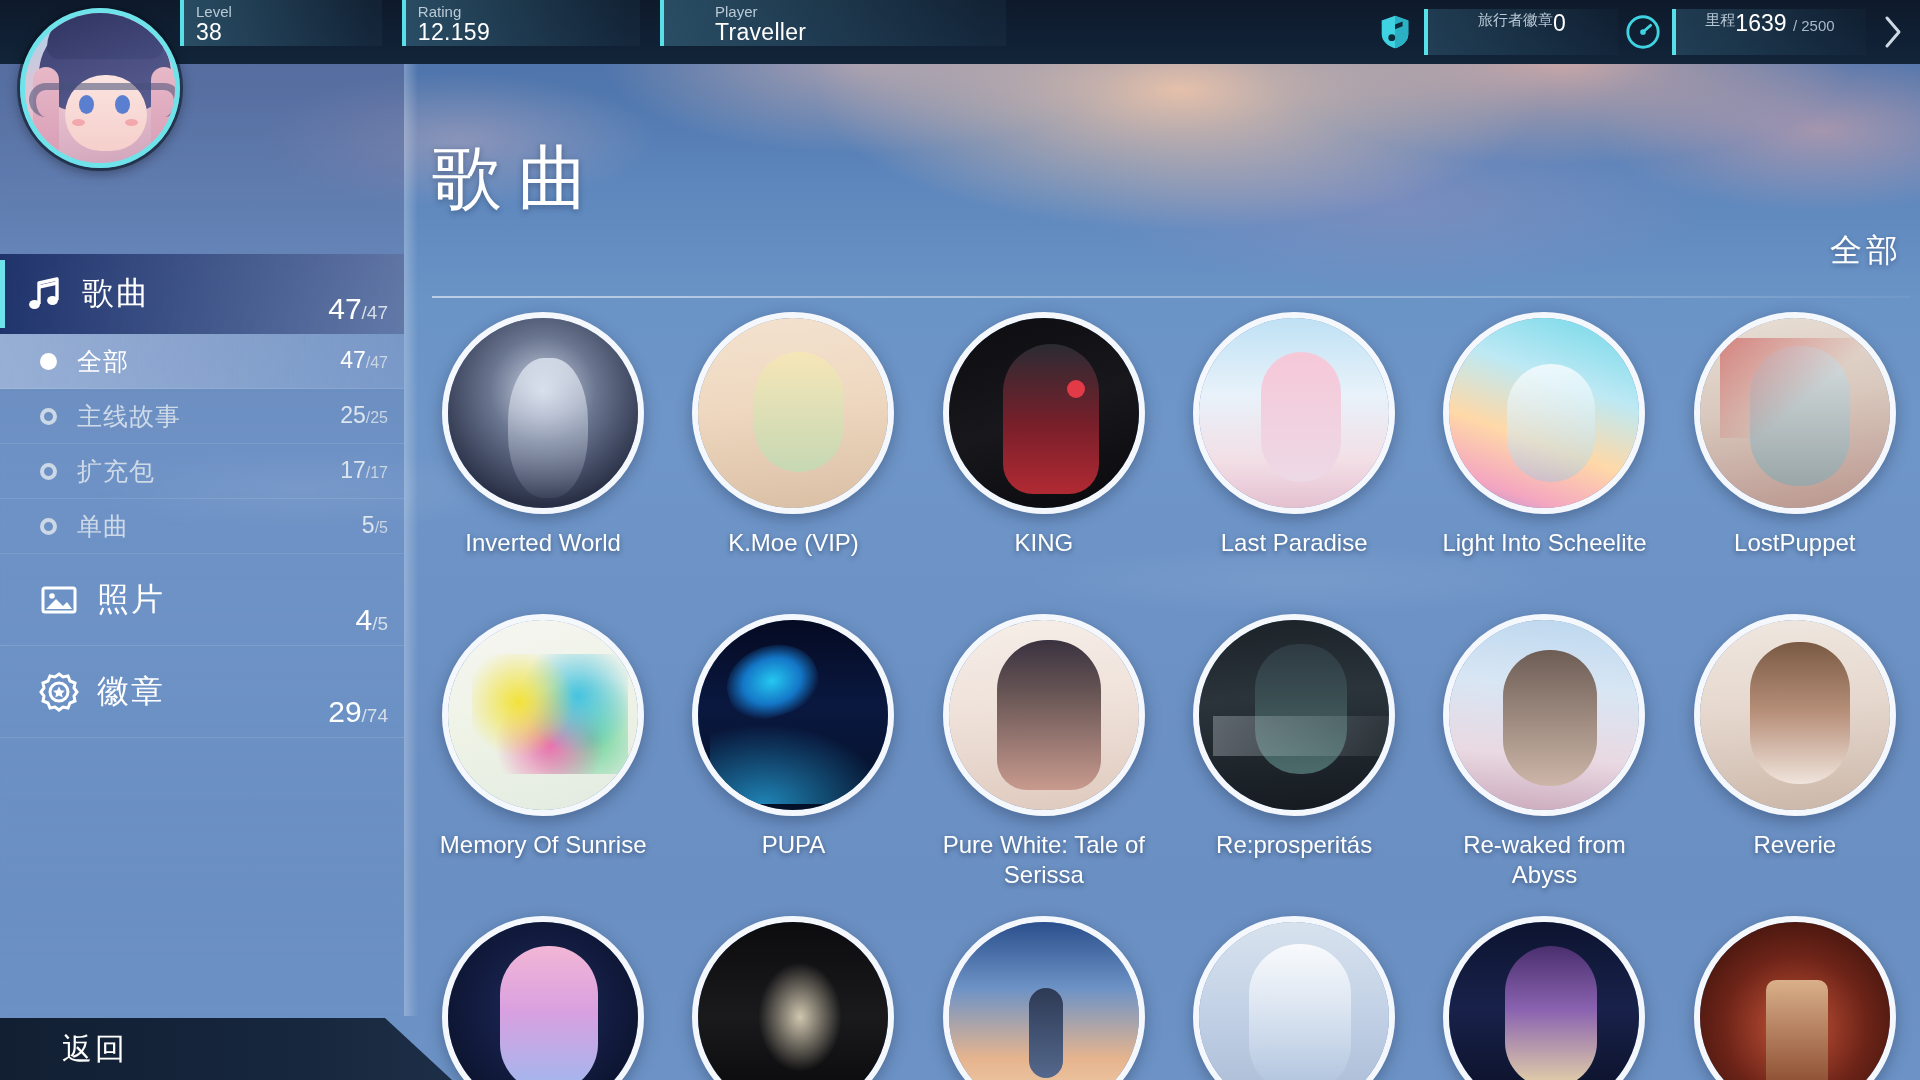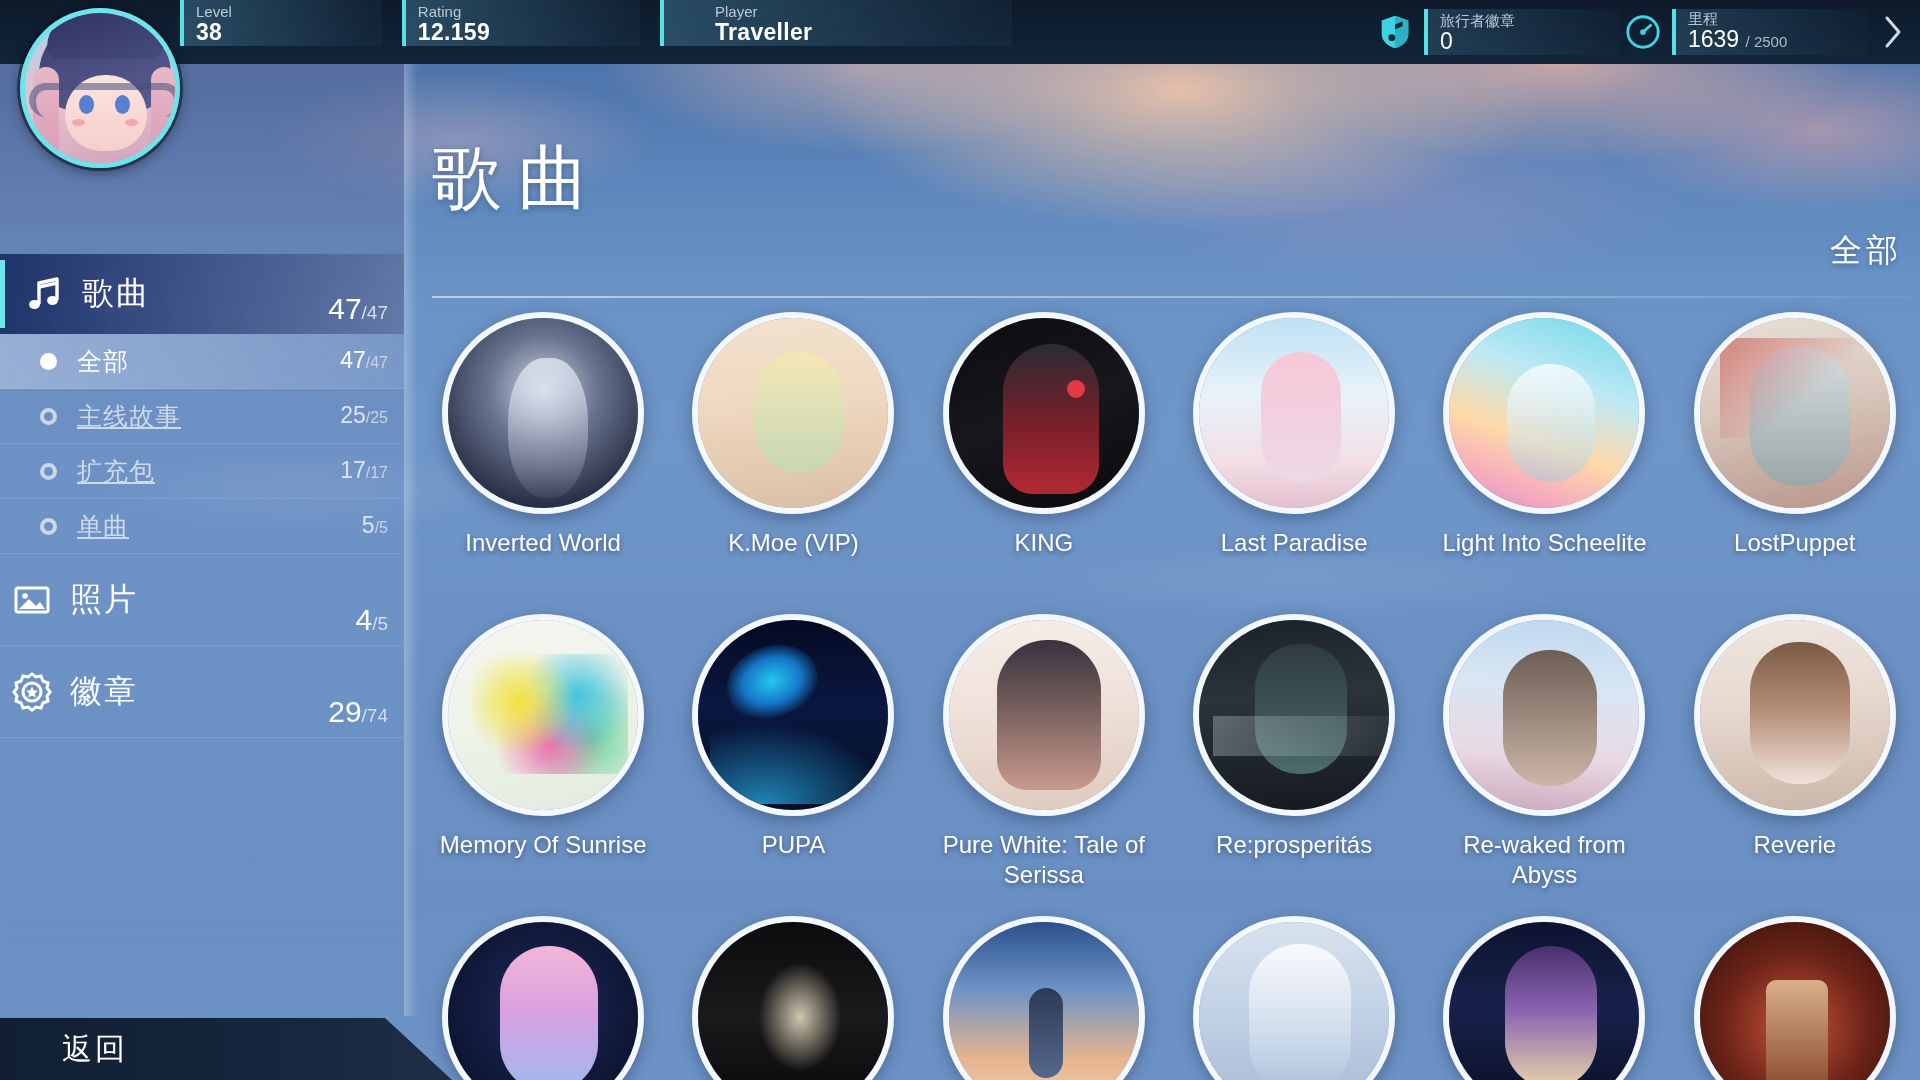--- a/index.html
+++ b/index.html
@@ -40,29 +40,29 @@
     display:flex;align-items:center;z-index:40;
   }
   #topbar-left{display:flex;align-items:flex-start;height:100%;padding-left:180px;gap:6px;}
   .stat{
     height:46px;display:flex;align-items:stretch;margin-right:14px;
     background:linear-gradient(90deg, rgba(46,86,110,.85), rgba(32,60,80,.25) 95%);
   }
   .stat .bar{width:4px;background:#57e0e8;flex:none;}
   .stat .txt{padding:2px 26px 2px 12px;display:flex;flex-direction:column;justify-content:center;}
   .stat .lbl{font-size:15px;color:#b9c9d6;line-height:17px;}
-  .stat .val{font-size:23px;color:#ffffff;line-height:24px;font-weight:700;letter-spacing:.3px;}
+  .stat .val{font-size:23px;color:#ffffff;line-height:24px;font-weight:400;letter-spacing:.3px;}
   .stat.wide .txt{padding-right:150px;}
   .stat.player .txt{padding-right:200px;margin-left:39px;}
 
   #topbar-right{margin-left:auto;display:flex;align-items:center;height:100%;padding-right:0;}
   .rstat{height:46px;display:flex;align-items:center;}
   .rstat .ico{width:38px;height:38px;margin-right:10px;flex:none;}
   .rstat .bar{width:4px;height:46px;background:#57e0e8;flex:none;}
-  .rstat .txt{padding:2px 14px 2px 12px;display:flex;flex-direction:column;justify-content:center;
+  .rstat .txt{padding:2px 14px 2px 12px;display:flex;justify-content:center;
       background:linear-gradient(90deg, rgba(46,86,110,.55), rgba(32,60,80,.10) 100%);height:46px;min-width:190px;}
   .rstat .lbl{font-size:15px;color:#b9c9d6;line-height:17px;}
   .rstat .val{font-size:23px;color:#fff;line-height:24px;}
   .rstat .val .sub{font-size:15px;color:#a8bac8;}
   #chev{width:54px;height:64px;display:flex;align-items:center;justify-content:center;}
 
   
   #avatar{
     position:absolute;left:20px;top:8px;width:160px;height:160px;border-radius:50%;
     border:5px solid #6fe3ea; overflow:hidden; z-index:60;
@@ -109,27 +109,27 @@
   .subitem{
     position:relative;display:flex;align-items:center;height:55px;padding-left:40px;
     border-bottom:1px solid rgba(255,255,255,.10);
   }
   .subitem.active{background:linear-gradient(90deg, rgba(196,208,232,.50), rgba(170,190,225,.22));}
   .dot{width:17px;height:17px;border-radius:50%;margin-right:20px;flex:none;}
   .dot.filled{background:#ffffff;}
   .dot.hollow{background:transparent;border:4px solid #ffffff;}
   .subitem.dim .dot.hollow{border-color:#ccd8e6;}
   .sub-label{font-size:25px;color:#ffffff;letter-spacing:1px;}
-  .subitem.dim .sub-label{color:#cfdae8;text-decoration:underline;}
+  .subitem.dim .sub-label{color:#cfdae8;}
   .sub-count{margin-left:auto;margin-right:16px;color:#fff;font-size:23px;line-height:23px;}
   .subitem.dim .sub-count{color:#dde5ef;}
   .sub-count .den{font-size:16px;color:#c9d5e2;}
 
   .nav-row{
-    position:relative;display:flex;align-items:center;height:92px;padding-left:4px;
+    position:relative;display:flex;align-items:center;height:92px;padding-left:31px;
     border-bottom:1px solid rgba(255,255,255,.12);
   }
   .nav-row .nav-ico{margin-left:6px;}
   .nav-row .nav-title{font-size:32px;}
   .nav-row .nav-count{font-size:30px;line-height:30px;}
 
   
   #backbtn{
     position:absolute;left:0;bottom:0;width:452px;height:62px;z-index:45;
     background:linear-gradient(90deg, #121f33 0%, #16263c 62%, rgba(22,38,60,.92) 100%);

